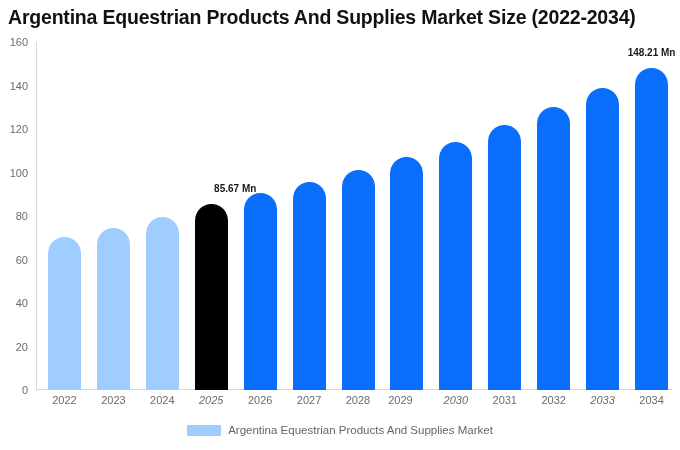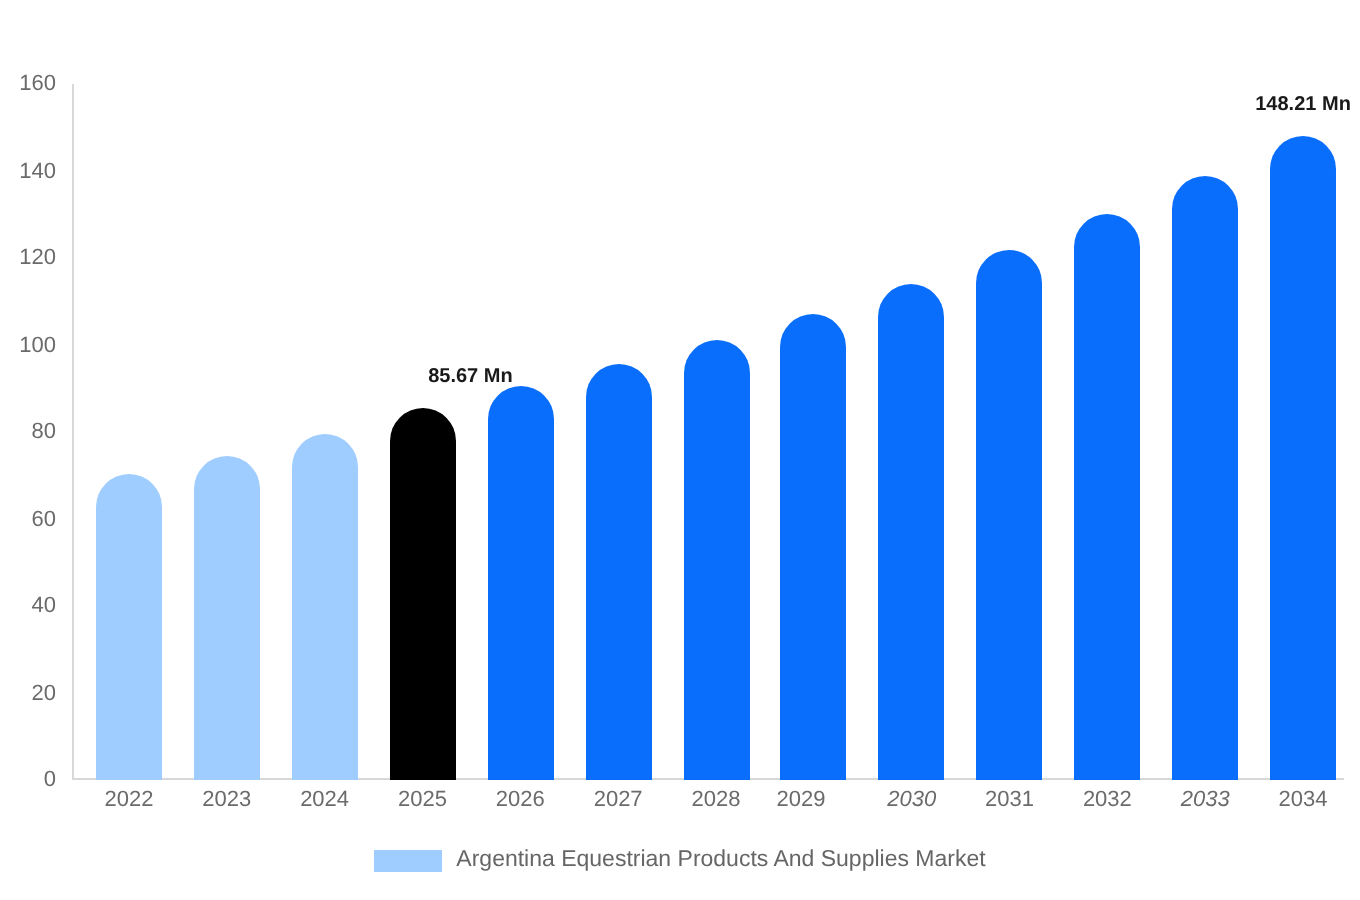--- a/index.html
+++ b/index.html
@@ -146,20 +146,21 @@
     color: #666666;
     white-space: nowrap;
     font-family: "Liberation Sans", sans-serif;
   }
 </style>
 </head>
 <body>
 
 <div id="chart-root">
 
+  <div id="chart-title">Argentina Equestrian Products And Supplies Market Size (2022-2034)</div>
 
   <div id="y-ticks">
       <div class="y-tick" style="top: 348px;">0</div>
       <div class="y-tick" style="top: 304.5px;">20</div>
       <div class="y-tick" style="top: 261px;">40</div>
       <div class="y-tick" style="top: 217.5px;">60</div>
       <div class="y-tick" style="top: 174px;">80</div>
       <div class="y-tick" style="top: 130.5px;">100</div>
       <div class="y-tick" style="top: 87px;">120</div>
       <div class="y-tick" style="top: 43.5px;">140</div>
@@ -211,21 +212,21 @@
           <div class="bar" title="2034: 148.21 Mn" style="height: 322.357px; background: rgb(10, 110, 253);"></div>
         </div>
         <div class="bar-label" style="bottom: 332.357px; left: 615.538px; transform: translateX(-50%);">148.21 Mn</div>
       </div>
   </div>
 
   <div id="x-ticks">
       <div class="x-tick" style="left: 4px; width: 48.9231px; text-align: center;">2022</div>
       <div class="x-tick" style="left: 52.9231px; width: 48.9231px;">2023</div>
       <div class="x-tick" style="left: 101.846px; width: 48.9231px;">2024</div>
-      <div class="x-tick" style="left: 150.769px; width: 48.9231px;">2025</div>
+      <div class="x-tick" style="left: 150.769px; width: 48.9231px; font-style: italic;">2025</div>
       <div class="x-tick" style="left: 199.692px; width: 48.9231px;">2026</div>
       <div class="x-tick" style="left: 248.615px; width: 48.9231px;">2027</div>
       <div class="x-tick" style="left: 297.538px; width: 48.9231px;">2028</div>
       <div class="x-tick" style="left: 340px; width: 48.9231px;">2029</div>
       <div class="x-tick" style="left: 395.385px; width: 48.9231px; font-style: italic;">2030</div>
       <div class="x-tick" style="left: 444.308px; width: 48.9231px;">2031</div>
       <div class="x-tick" style="left: 493.231px; width: 48.9231px;">2032</div>
       <div class="x-tick" style="left: 542.154px; width: 48.9231px; font-style: italic;">2033</div>
       <div class="x-tick" style="left: 591.077px; width: 48.9231px;">2034</div>
     </div>

